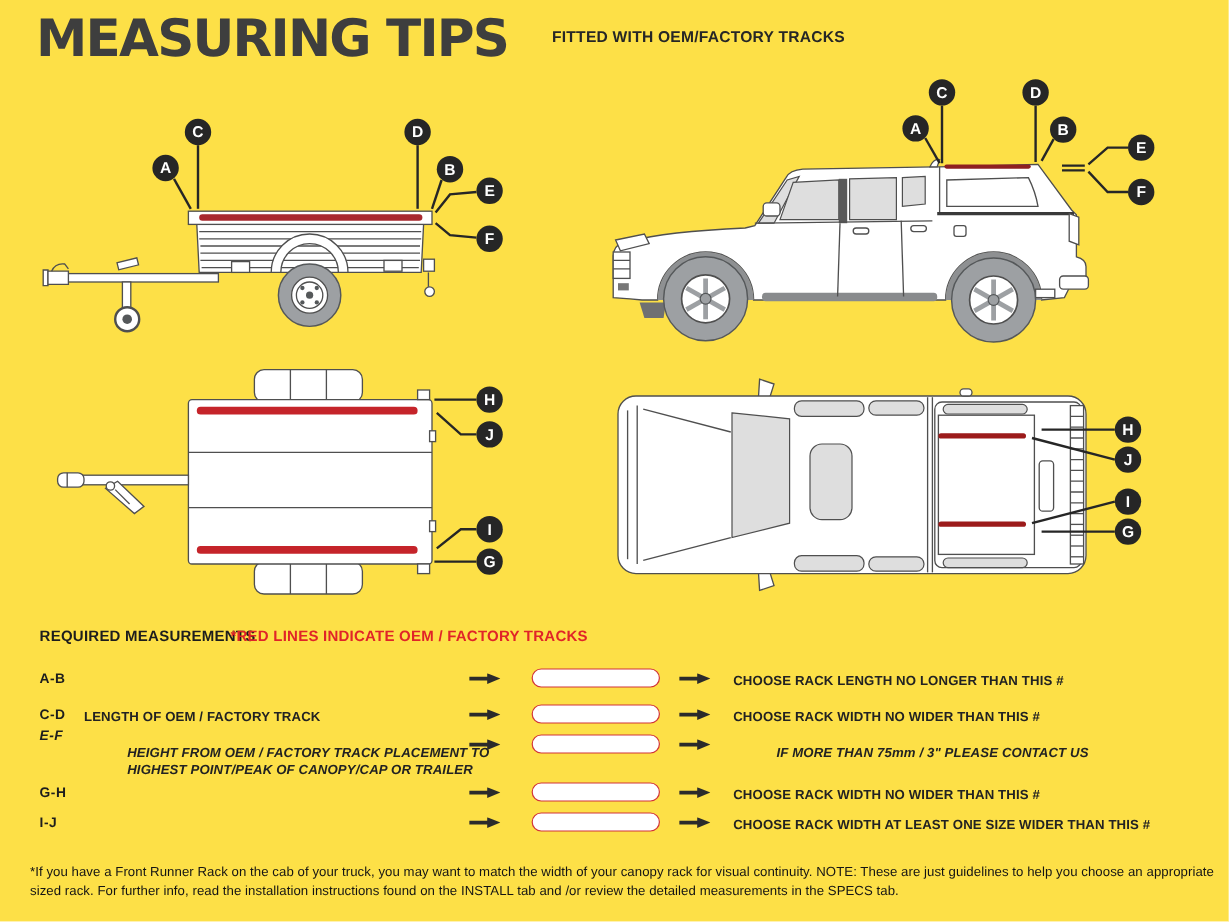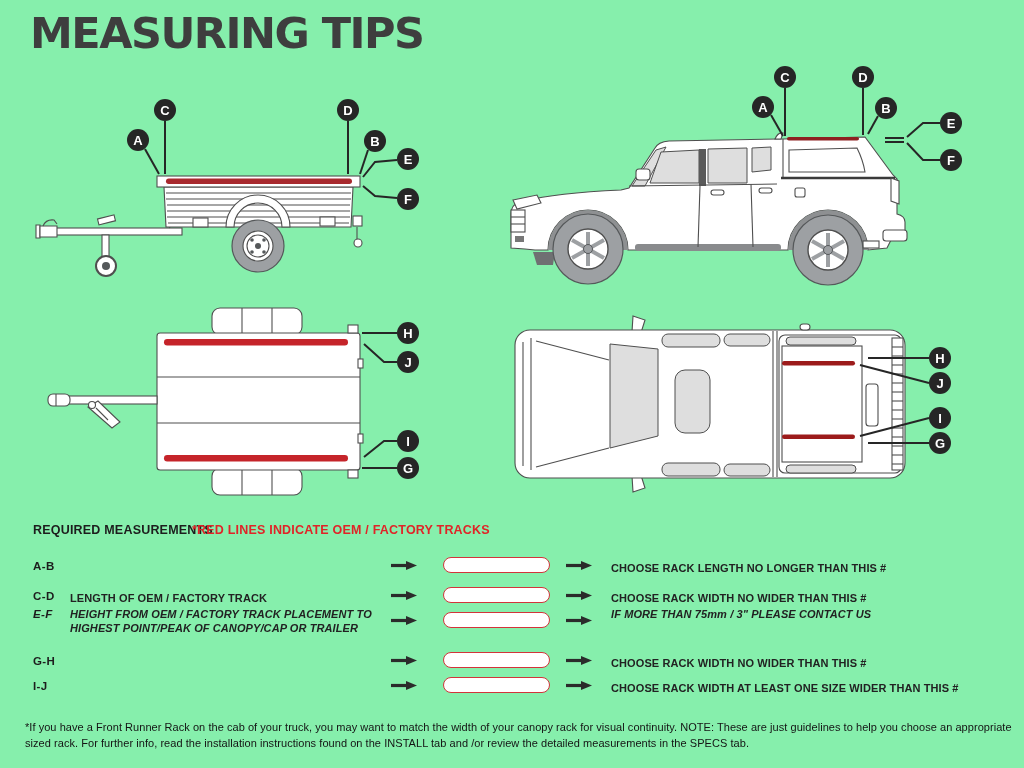--- a/index.html
+++ b/index.html
@@ -1,17 +1,17 @@
 <!DOCTYPE html>
 <html><head>
 <meta charset="utf-8">
 <style>
   html,body{margin:0;padding:0;background:#fff;}
   .page{
-    position:relative;width:1024px;height:768px;background:#86efac;overflow:hidden;
+    position:relative;width:1024px;height:768px;background:#fde047;overflow:hidden;
     font-family:"Liberation Sans", sans-serif;color:#262626;
   }
   .abs{position:absolute;}
   .title{
     left:30px;top:12px;font-family:"DejaVu Sans", sans-serif;
     font-size:43px;font-weight:bold;letter-spacing:-1.5px;color:#3e3e3e;line-height:1;
   }
   .subtitle{left:460px;top:23px;font-size:13px;font-weight:bold;line-height:16px;color:#262626;letter-spacing:.2px;}
   svg{display:block;}
   svg .ln{stroke:#4f4f4f;stroke-width:1.1;fill:none;}
@@ -27,30 +27,31 @@
   .mrow{position:absolute;left:33px;width:970px;height:18px;}
   .mrow .mkey{position:absolute;left:0;top:3px;font-size:11.5px;font-weight:bold;color:#1d1d1d;letter-spacing:.4px;}
   .mrow .mdesc{position:absolute;left:37px;top:4px;font-size:11px;font-weight:bold;color:#222;width:322px;line-height:14px;letter-spacing:.1px;}
   .mrow .arr1{position:absolute;left:358px;top:4px;}
   .mrow .arr2{position:absolute;left:533px;top:4px;}
   .mrow .pill{position:absolute;left:410px;top:0;width:107px;height:16px;border:1.6px solid #d2343a;border-radius:10px;background:#fff;box-sizing:border-box;}
   .mrow .mres{position:absolute;left:578px;top:4px;font-size:11px;font-weight:bold;color:#222;width:400px;line-height:15px;letter-spacing:.1px;}
   .mrow.tall{height:34px;font-style:italic;}
   .mrow.tall .arr1,.mrow.tall .arr2{top:11px;}
   .mrow.tall .pill{top:7px;}
-  .mrow.tall .mdesc,.mrow.tall .mres{top:2px;}
+  .mrow.tall .mdesc,.mrow.tall .mres{top:16px;margin-left:36px;}
   .footnote{left:25px;top:720px;width:992px;font-size:11px;line-height:15.5px;color:#141414;letter-spacing:.05px;}
 </style>
 </head>
 <body>
 
 <div class="page">
 
   <div class="abs title">MEASURING TIPS</div>
   <div class="abs subtitle">
+    <div>FITTED WITH OEM/FACTORY TRACKS</div>
   </div>
 
   <svg class="abs" style="left:20px;top:90px" width="420" height="210" viewBox="0 0 420 210">
     <g>
       <rect class="fillw" x="28" y="138" width="134" height="7"></rect>
       <path class="fillw" d="M16,135 h4 v13 h-4 z"></path>
       <path class="fillw" d="M20,136 h17 v11 h-17 z"></path>
       <path class="ln" d="M23,136 q3,-7 11,-6 l3,4"></path>
       <line class="ln" x1="150" y1="138" x2="146" y2="131"></line>
 

